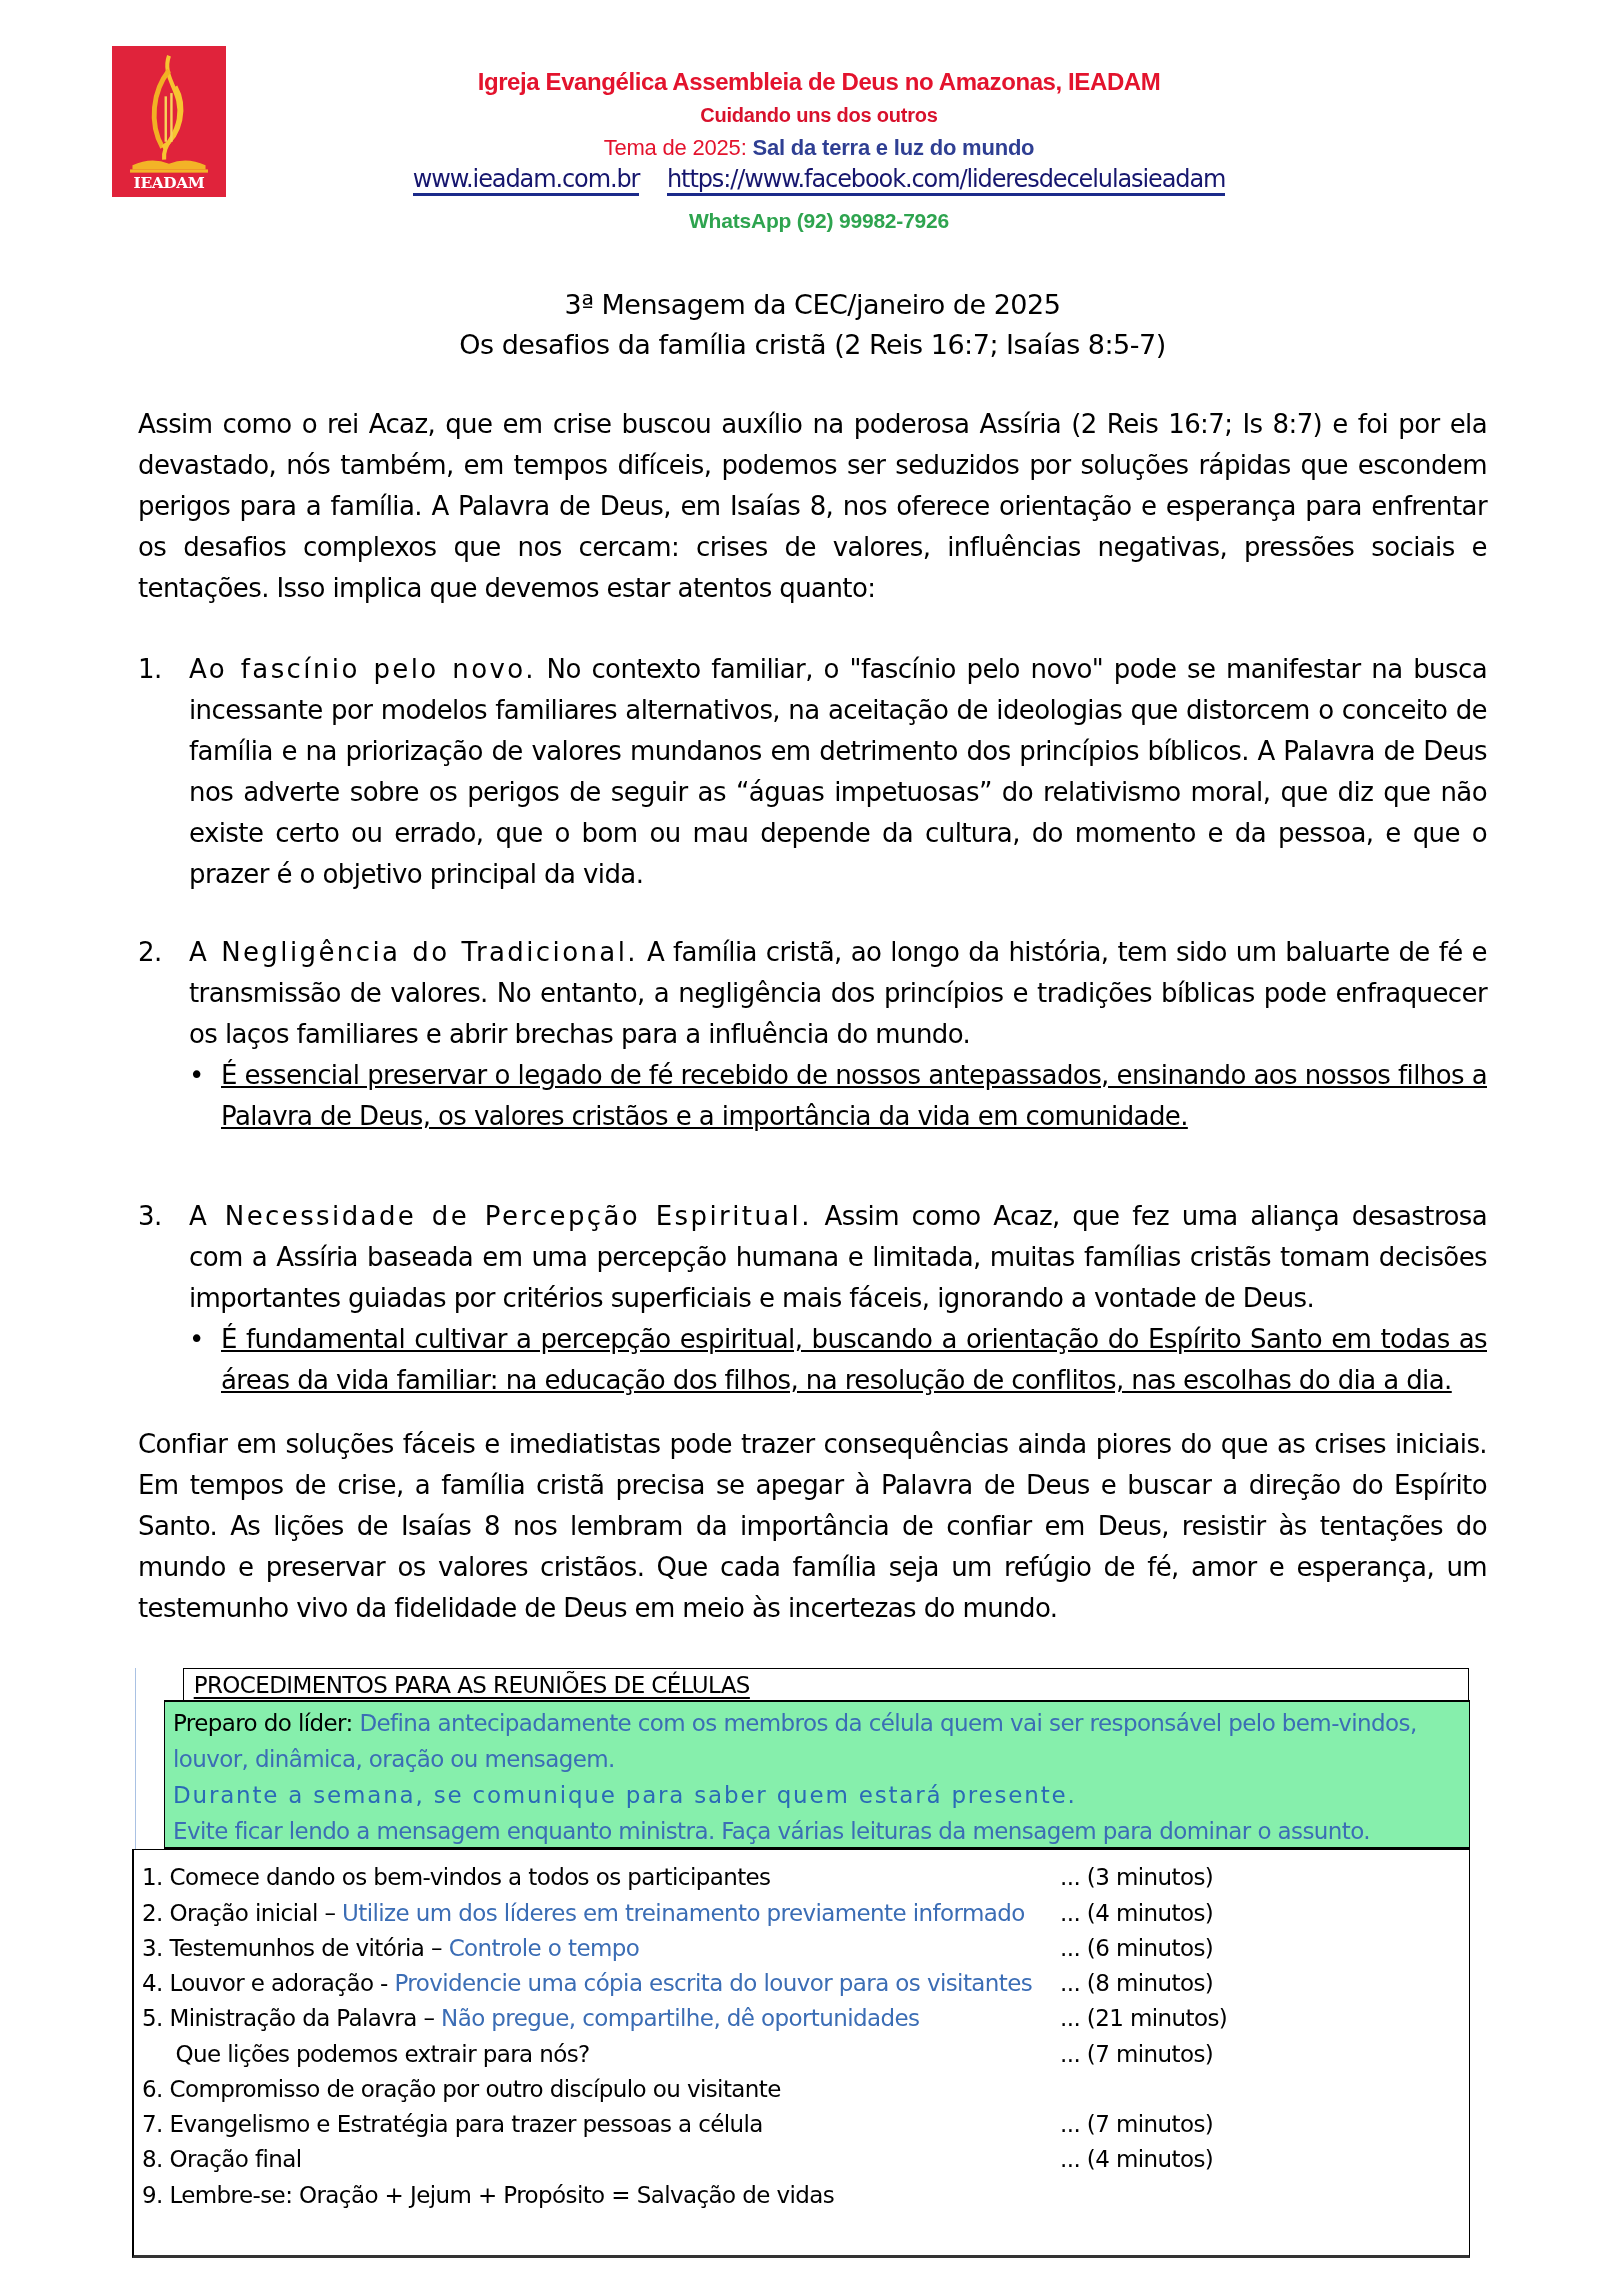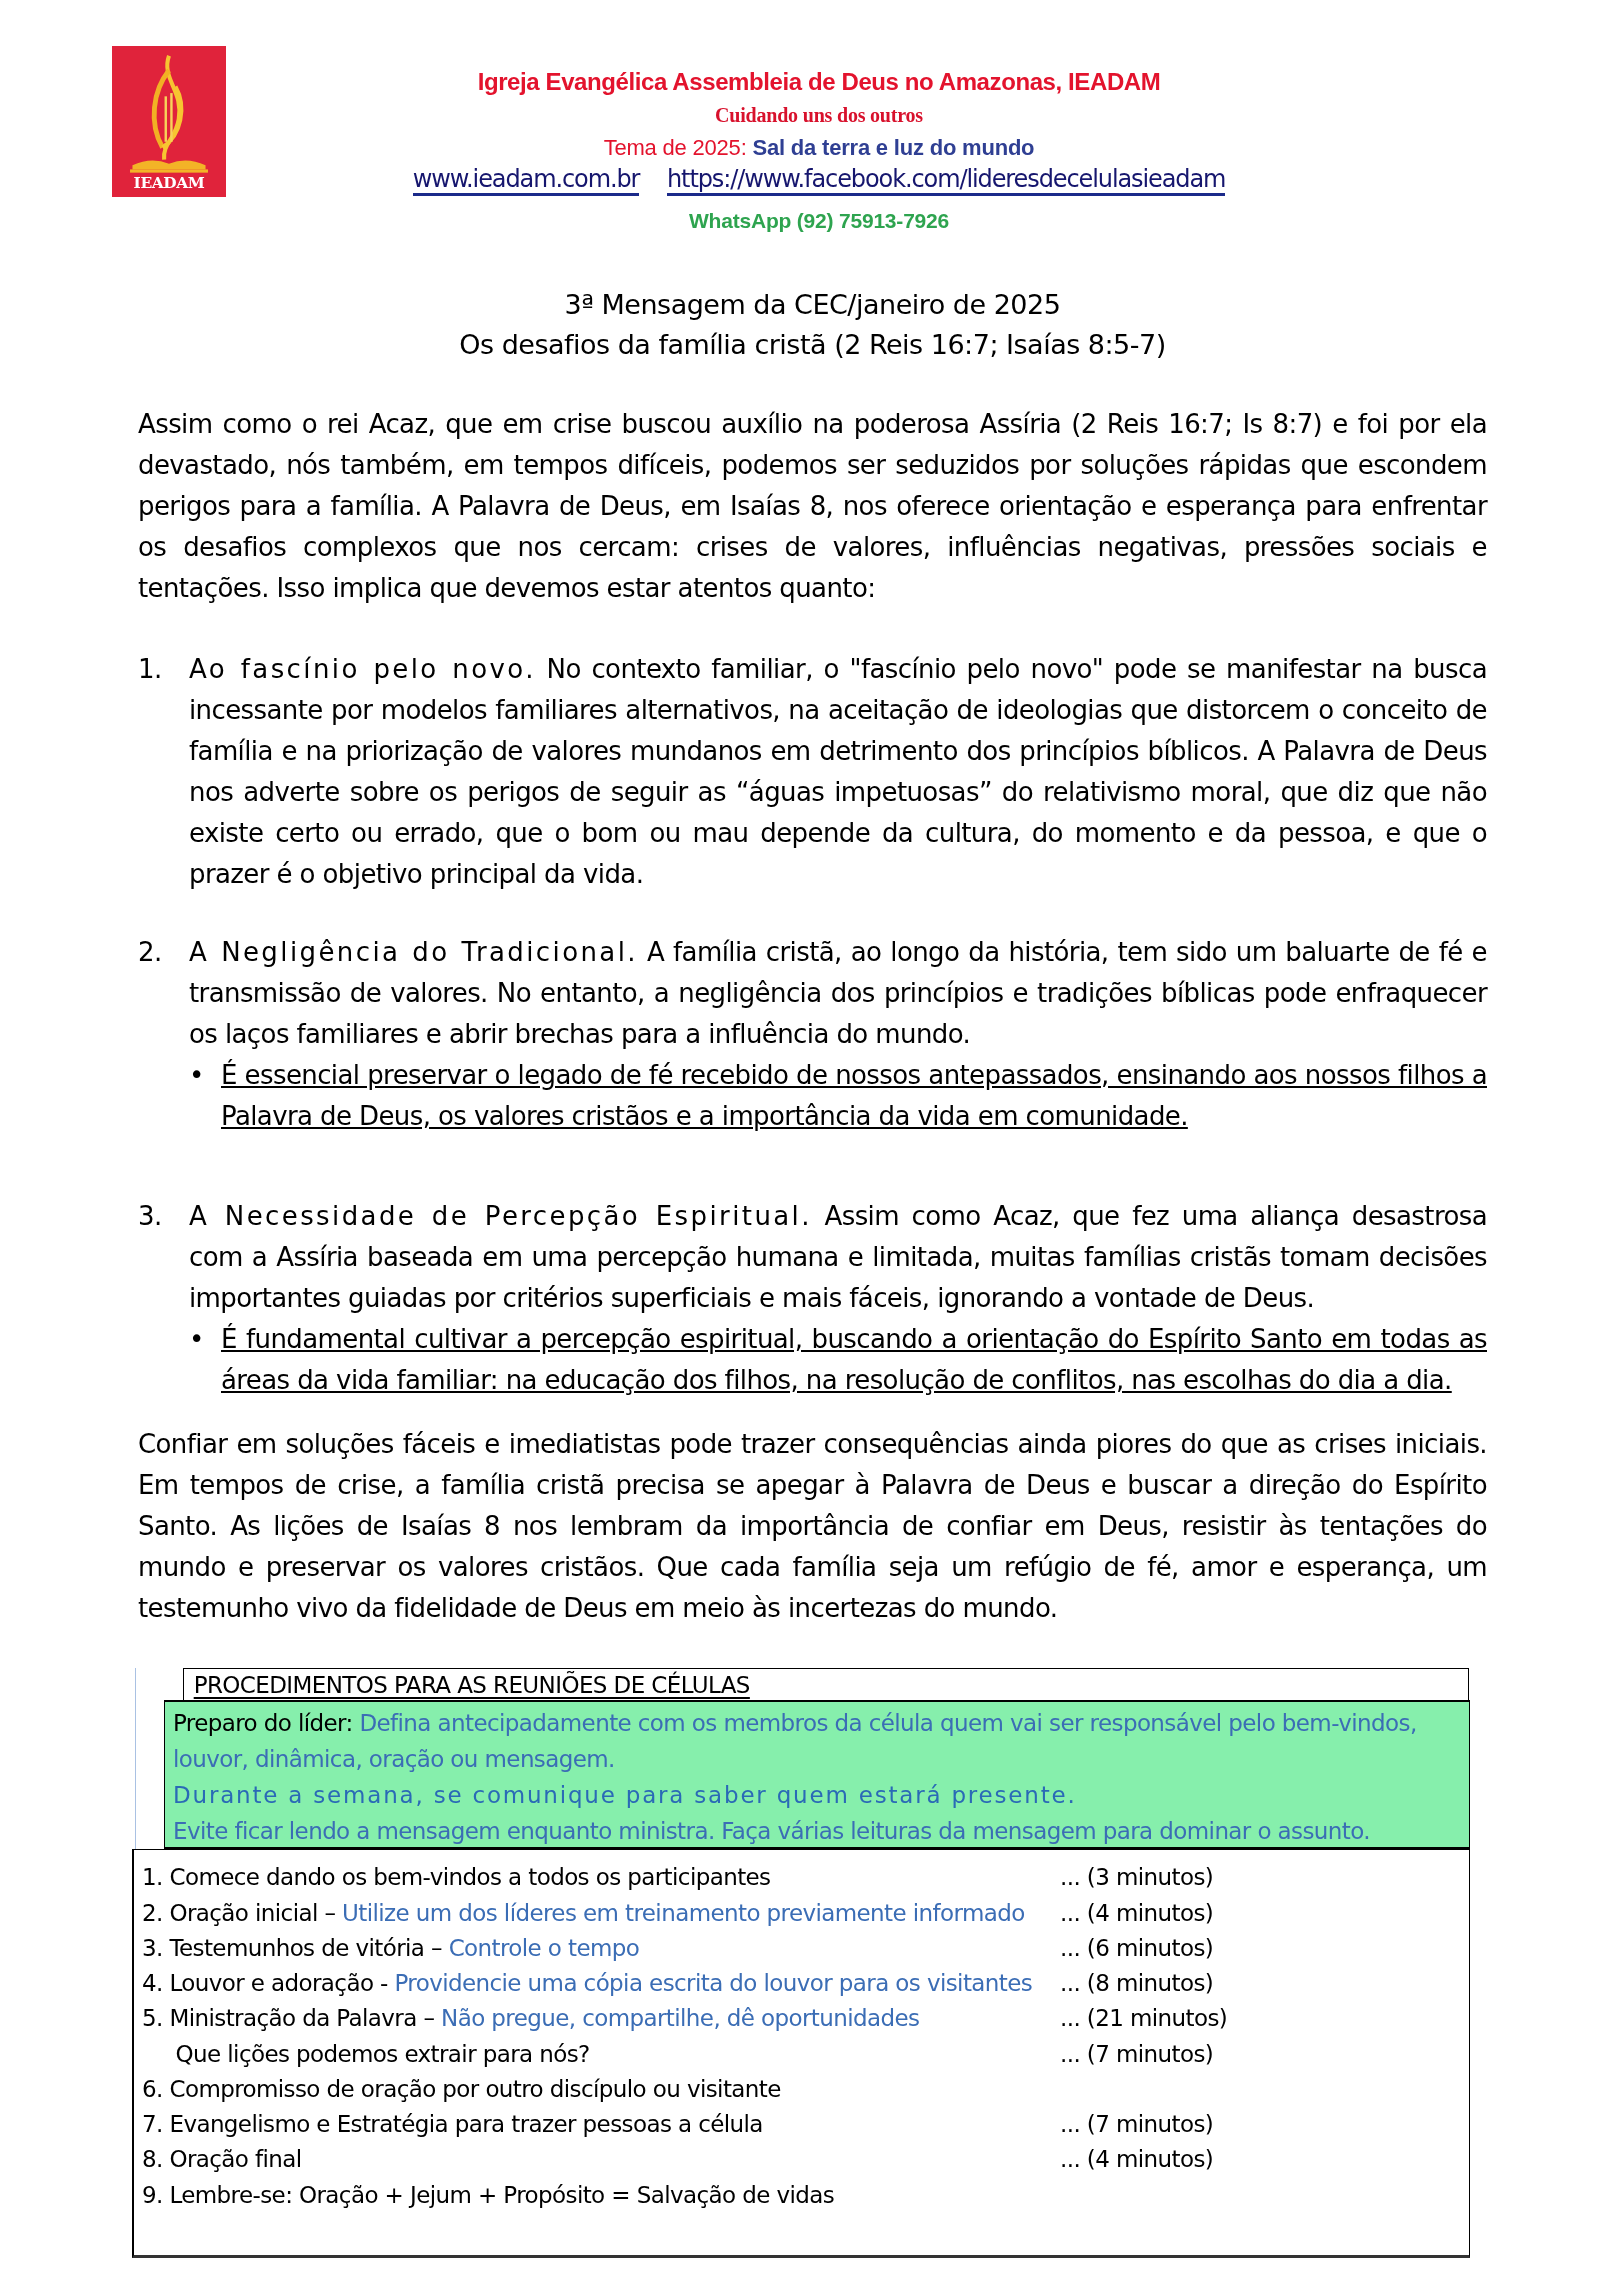--- a/index.html
+++ b/index.html
@@ -7,21 +7,21 @@
   body { position: relative; font-family: "DejaVu Sans", "Liberation Sans", sans-serif; color: #000; overflow: hidden; }
 
   .abs { position: absolute; }
 
   
   .logo { left: 112px; top: 46px; width: 114px; height: 151px; background: #e0233b; }
   .logo svg { width: 100%; height: 100%; display: block; }
 
   .hdr-line { left: 308px; width: 1022px; text-align: center; white-space: nowrap; font-family: "Liberation Sans Narrow", "Liberation Sans", sans-serif; }
   .hdr-church { top: 68px; font-size: 24px; font-weight: bold; color: #e3132d; letter-spacing: -0.4px; }
-  .hdr-motto  { top: 104px; font-size: 20px; font-weight: bold; color: #d8112c; letter-spacing: -0.2px; font-family: Liberation Serif, serif; }
+  .hdr-motto  { top: 104px; font-size: 20px; font-weight: bold; color: #d8112c; letter-spacing: -0.2px; }
   .hdr-theme  { top: 135px; font-size: 22px; color: #e3132d; letter-spacing: -0.2px; }
   .hdr-theme .theme-val { color: #2f3f93; font-weight: bold; }
   .hdr-links  { top: 165px; font-size: 24px; color: #16166e; font-family: "DejaVu Sans", sans-serif; letter-spacing: -1.1px; }
   .hdr-links a { color: #16166e; text-decoration: none; border-bottom: 3.2px solid #1b2a8a; padding-bottom: 0px; }
   .hdr-links .gap { display: inline-block; width: 27.6px; }
   .hdr-whats  { top: 209px; font-size: 21px; font-weight: bold; color: #2ea44f; letter-spacing: -0.2px; }
 
   
   .title { left: 138px; width: 1349px; text-align: center; font-size: 27px; line-height: 41px; letter-spacing: -0.5px; }
   .t1 { top: 284px; }
@@ -72,21 +72,21 @@
 </div>
 
 <div class="abs hdr-line hdr-church">Igreja Evangélica Assembleia de Deus no Amazonas, IEADAM</div>
 <div class="abs hdr-line hdr-motto">Cuidando uns dos outros</div>
 <div class="abs hdr-line hdr-theme">
   <span>Tema de 2025: </span><span class="theme-val">Sal da terra e luz do mundo</span>
 </div>
 <div class="abs hdr-line hdr-links">
   <a>www.ieadam.com.br</a><span class="gap"></span><a>https://www.facebook.com/lideresdecelulasieadam</a>
 </div>
-<div class="abs hdr-line hdr-whats">WhatsApp (92) 75913-7926</div>
+<div class="abs hdr-line hdr-whats">WhatsApp (92) 99982-7926</div>
 
 <div class="abs title t1">3ª Mensagem da CEC/janeiro de 2025</div>
 <div class="abs title t2">Os desafios da família cristã (2 Reis 16:7; Isaías 8:5-7)</div>
 
 <div class="abs para intro">Assim como o rei Acaz, que em crise buscou auxílio na poderosa Assíria (2 Reis 16:7; Is 8:7) e foi por ela devastado, nós também, em tempos difíceis, podemos ser seduzidos por soluções rápidas que escondem perigos para a família. A Palavra de Deus, em Isaías 8, nos oferece orientação e esperança para enfrentar os desafios complexos que nos cercam: crises de valores, influências negativas, pressões sociais e tentações. Isso implica que devemos estar atentos quanto:</div>
 
 <div class="abs item item1">
   <span class="num">1.</span>
   <span class="txt"><span class="head">Ao fascínio pelo novo.</span><span> No contexto familiar, o "fascínio pelo novo" pode se manifestar na busca incessante por modelos familiares alternativos, na aceitação de ideologias que distorcem o conceito de família e na priorização de valores mundanos em detrimento dos princípios bíblicos. A Palavra de Deus nos adverte sobre os perigos de seguir as “águas impetuosas” do relativismo moral, que diz que não existe certo ou errado, que o bom ou mau depende da cultura, do momento e da pessoa, e que o prazer é o objetivo principal da vida.</span></span>
 </div>

